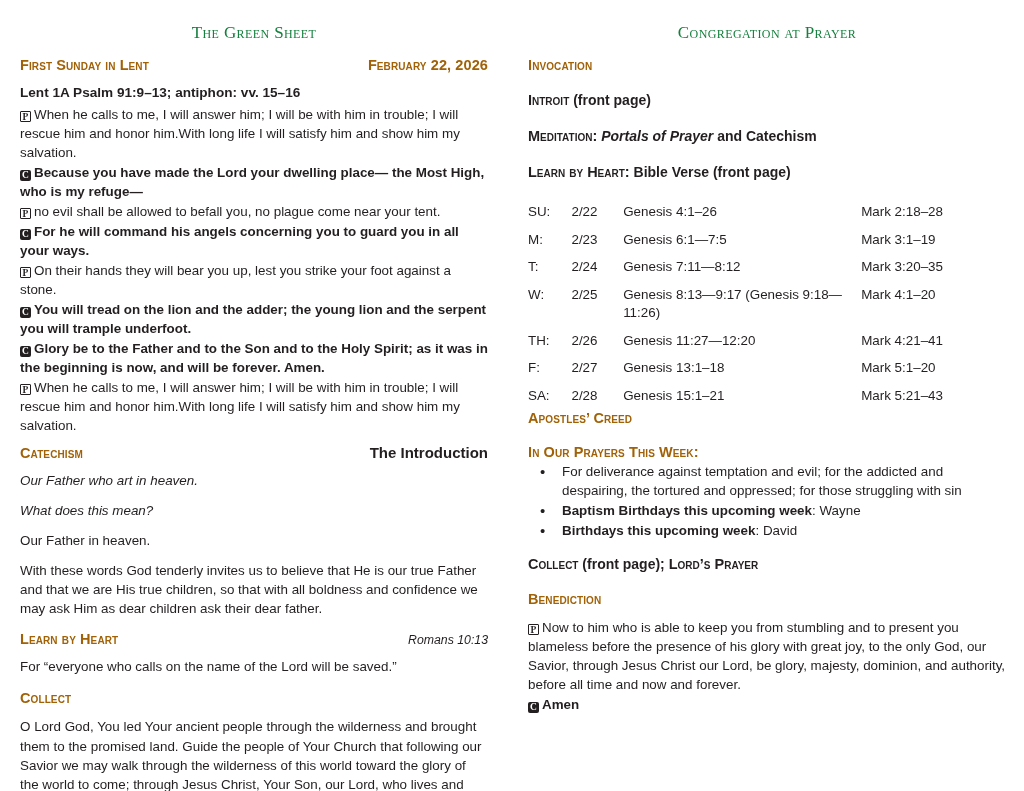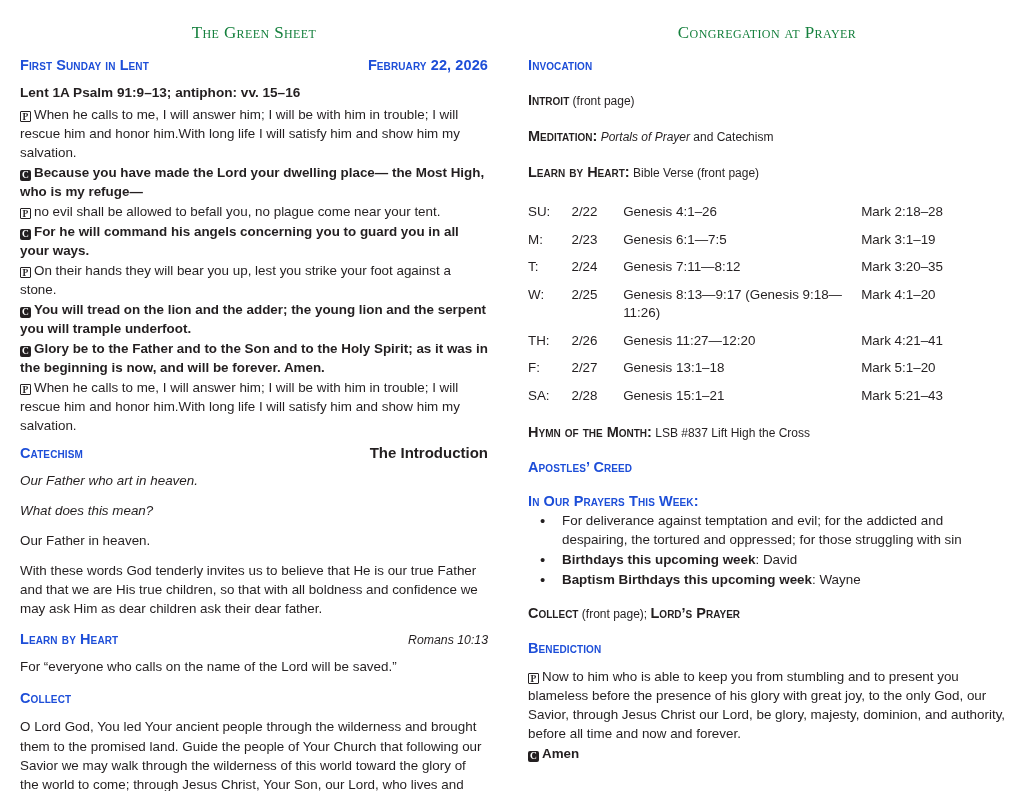--- a/index.html
+++ b/index.html
@@ -40,21 +40,21 @@
     line-height: 1.1;
   }
 
   
   .sc-head {
     font-family: "Liberation Sans", sans-serif;
     font-weight: bold;
     font-variant: small-caps;
     font-size: 14.5px;
     letter-spacing: 0.1px;
-    color: #1d4ed8;
+    color: #a16207;
   }
 
   .head-row {
     display: flex;
     justify-content: space-between;
     align-items: baseline;
     margin-bottom: 10px;
   }
   .head-row .right-plain {
     font-variant: normal;
@@ -118,23 +118,23 @@
   }
 
   
   .r-sec { margin-bottom: 18px; }
   .inline-label {
     font-weight: bold;
     font-variant: small-caps;
     font-size: 14.5px;
   }
   .inline-val {
-    font-weight: normal;
+    font-weight: bold;
     font-variant: normal;
-    font-size: 12px;
+    font-size: 14px;
   }
   .inline-val.i { font-style: italic; }
 
   
   table.readings {
     border-collapse: collapse;
     width: 100%;
     margin-top: 4px;
   }
   table.readings td {
@@ -282,32 +282,29 @@
           </tr>
           <tr>
             <td class="c-day">SA:</td>
             <td class="c-date">2/28</td>
             <td class="c-ot">Genesis 15:1–21</td>
             <td class="c-nt">Mark 5:21–43</td>
           </tr>
         </tbody>
     </table>
 
-    <div style="margin-top:13px;" class="r-sec">
-      <span class="inline-label">Hymn of the Month:</span><span class="inline-val"> LSB #837 Lift High the Cross</span>
-    </div>
 
     <div class="sc-head r-sec">Apostles’ Creed</div>
 
     <div class="sc-head" style="margin-bottom:1px;">In Our Prayers This Week:</div>
 
     <ul class="prayer-list">
         <li><span>For deliverance against temptation and evil; for the addicted and despairing, the tortured and oppressed; for those struggling with sin</span></li>
+        <li><span class="li-b">Baptism Birthdays this upcoming week</span><span>: Wayne</span></li>
         <li><span class="li-b">Birthdays this upcoming week</span><span>: David</span></li>
-        <li><span class="li-b">Baptism Birthdays this upcoming week</span><span>: Wayne</span></li>
       </ul>
 
     <div style="margin-top:15px;" class="r-sec">
       <span class="inline-label">Collect</span><span class="inline-val"> (front page); </span><span class="inline-label">Lord’s Prayer</span>
     </div>
 
     <div class="sc-head" style="margin-bottom:11px;">Benediction</div>
 
     <div>
         <div class="body-txt psalm-line"><span class="spk spk-p">P</span><span>Now to him who is able to keep you from stumbling and to present you blameless before the presence of his glory with great joy, to the only God, our Savior, through Jesus Christ our Lord, be glory, majesty, dominion, and authority, before all time and now and forever.</span></div>

